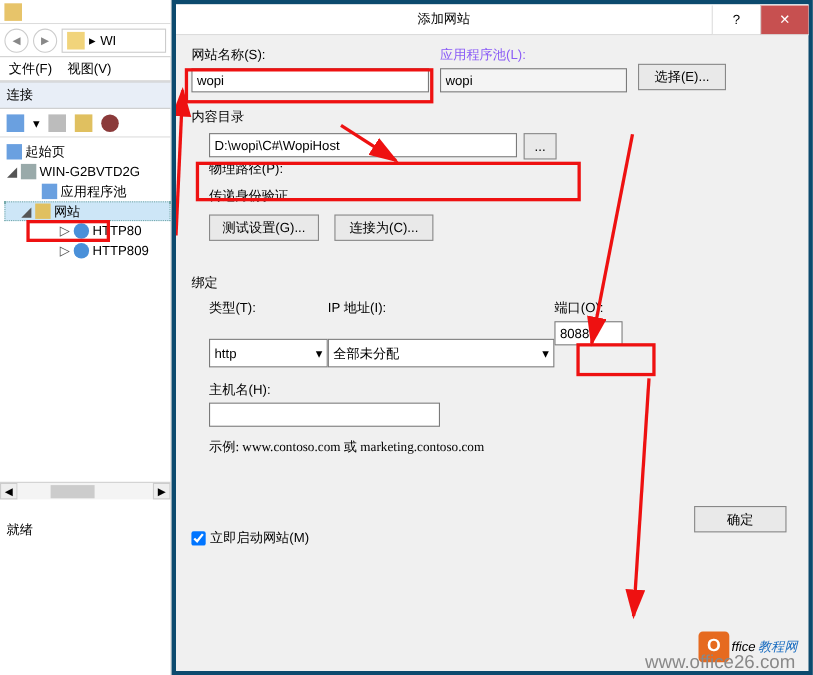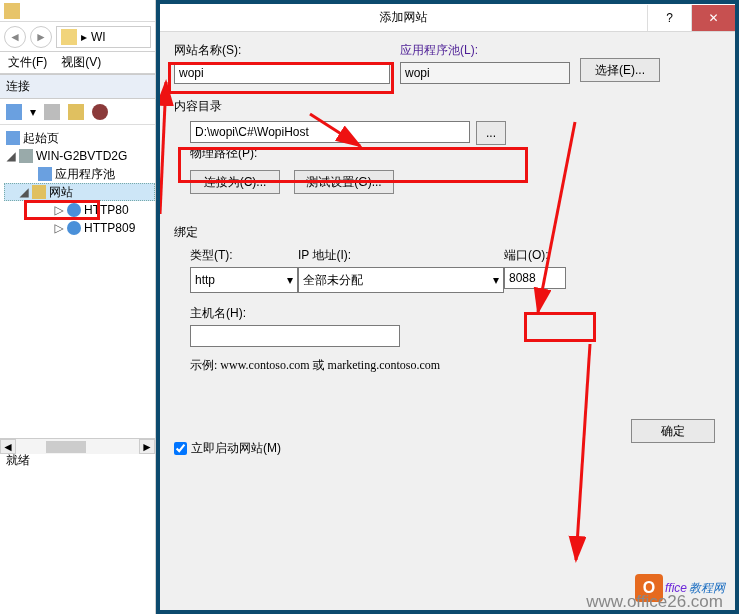--- a/index.html
+++ b/index.html
@@ -22,56 +22,56 @@
     .tree-row.indent1 { padding-left:14px;}
     .tree-row.indent2 { padding-left:34px;}
     .tree-row.indent3 { padding-left:50px;}
     .expander { width:10px;text-align:center;color:#555;}
     .node-ico { width:14px;height:14px;}
     .sel { background:#cde6f7;border:1px dotted #7aa;}
     .scroll-lr { position:absolute;bottom:160px;left:0;right:0;height:16px;border-top:1px solid #ccc;display:flex;}
     .scroll-lr .arrow{width:16px;display:flex;align-items:center;justify-content:center;border:1px solid #ccc;background:#eee;}
     .scroll-lr .track{flex:1;background:#f4f4f4;display:flex;align-items:center;}
     .scroll-lr .thumb{width:40px;height:12px;background:#ccc;margin-left:30px;}
-    .ready{position:absolute;left:6px;bottom:145px;}
+    .ready{position:absolute;left:6px;bottom:124px;}
     
     
     .dialog { position:absolute; left:156px; top:0; right:0; bottom:0; background:#f0f0f0; border:4px solid #0c4a6e;}
     .dlg-title { height:28px; background:#fff; border-bottom:1px solid #d9d9d9; display:flex; align-items:center;}
     .dlg-title-text { flex:1; text-align:center; font-size:12px;}
     .dlg-title-btns { display:flex;}
     .dlg-title-btns div { width:44px;height:26px;display:flex;align-items:center;justify-content:center;border-left:1px solid #ddd;}
     .dlg-help { background:#fff;}
     .dlg-close { background:#c75050;color:#fff;}
     .dlg-body { padding:10px 18px 0 14px; position:relative;}
     .row1 { display:flex; gap:10px; align-items:flex-start;}
     .field-col { display:flex;flex-direction:column;gap:3px;}
     .txt-input { height:22px;border:1px solid #7a7a7a;background:#fff;padding:0 4px;}
     .btn { height:24px;border:1px solid #888;background:#e9e9e9;padding:0 10px;display:inline-flex;align-items:center;justify-content:center;}
     .browse-btn { width:30px;}
     .group-title { margin:14px 0 6px 0;}
     .indent { margin-left:16px;}
-    .select { height:22px;border:1px solid #7a7a7a;background:#fff;padding:12px 4px;display:flex;align-items:center;justify-content:space-between;}
+    .select { height:22px;border:1px solid #7a7a7a;background:#fff;padding:12px 4px;display:flex;align-items:center;justify-content:space-between;margin-top:16px;}
     .port-input { width:62px;}
     .host-input { width:210px;}
     .example { margin-top:10px;font-family:Liberation Serif, serif;}
     .checkbox-row { display:flex;align-items:center;gap:4px;margin-top:32px;}
     .btn-row { position:absolute; right:20px; bottom:14px; display:flex; gap:8px;}
     .btn-main { width:84px;}
     
     
     .hl { border:3px solid #e11; position:absolute; pointer-events:none;}
     
     
     .overlay { position:absolute; left:0; top:0; width:100%; height:100%; pointer-events:none;}
     
     
     .watermark { position:absolute; right:14px; bottom:12px; font-size:20px; font-style:italic;color:#196cc0;display:flex;align-items:center;gap:2px;}
     .watermark .o { width:28px;height:28px;background:#e66a1f;border-radius:4px;display:inline-flex;align-items:center;justify-content:center;color:#fff;font-style:normal;font-weight:bold;font-size:16px;}
-    .watermark .b{color:#6d28d9;}
+    .watermark .b{color:#000000;}
   </style>
 </head>
 <body>
 
 <div class="left-panel">
   <div class="titlebar-left">
     <span class="mini-icon"></span>
   </div>
   <div class="addressbar">
     <div class="nav-btn">◄</div>
@@ -143,38 +143,39 @@
     </div>
   </div>
 
   <div class="dlg-body">
     <div class="row1">
       <div class="field-col" style="width:216px">
         <span>网站名称(S):</span>
         <input class="txt-input" value="wopi" style="">
       </div>
       <div class="field-col" style="width:170px">
-        <span style="color:#4c1d95">应用程序池(L):</span>
+        <span style="color:#8b5cf6">应用程序池(L):</span>
         <input class="txt-input" style="background: rgb(244, 244, 244);" value="wopi">
       </div>
       <div class="field-col" style="justify-content:flex-end;padding-top:16px">
         <div class="btn" style="width:80px">选择(E)...</div>
       </div>
     </div>
 
     <div class="group-title">内容目录</div>
     <div class="indent">
       <div style="display:flex;gap:6px;margin-top:3px">
         <input class="txt-input" style="width: 280px;" value="D:\wopi\C#\WopiHost">
         <div class="btn browse-btn">...</div>
       </div>
       <div>物理路径(P):</div>
+      <div style="margin-top:8px">传递身份验证</div>
       <div style="display:flex;gap:14px;margin-top:8px">
+        <div class="btn" style="width:100px">测试设置(G)...</div>
         <div class="btn" style="width:90px">连接为(C)...</div>
-        <div class="btn" style="width:100px">测试设置(G)...</div>
       </div>
     </div>
 
     <div class="group-title" style="margin-top:30px">绑定</div>
     <div class="indent">
       <div style="display:flex;">
         <div class="field-col" style="width:108px">
           <span>类型(T):</span>
           <div class="select">
               <span>http</span>

